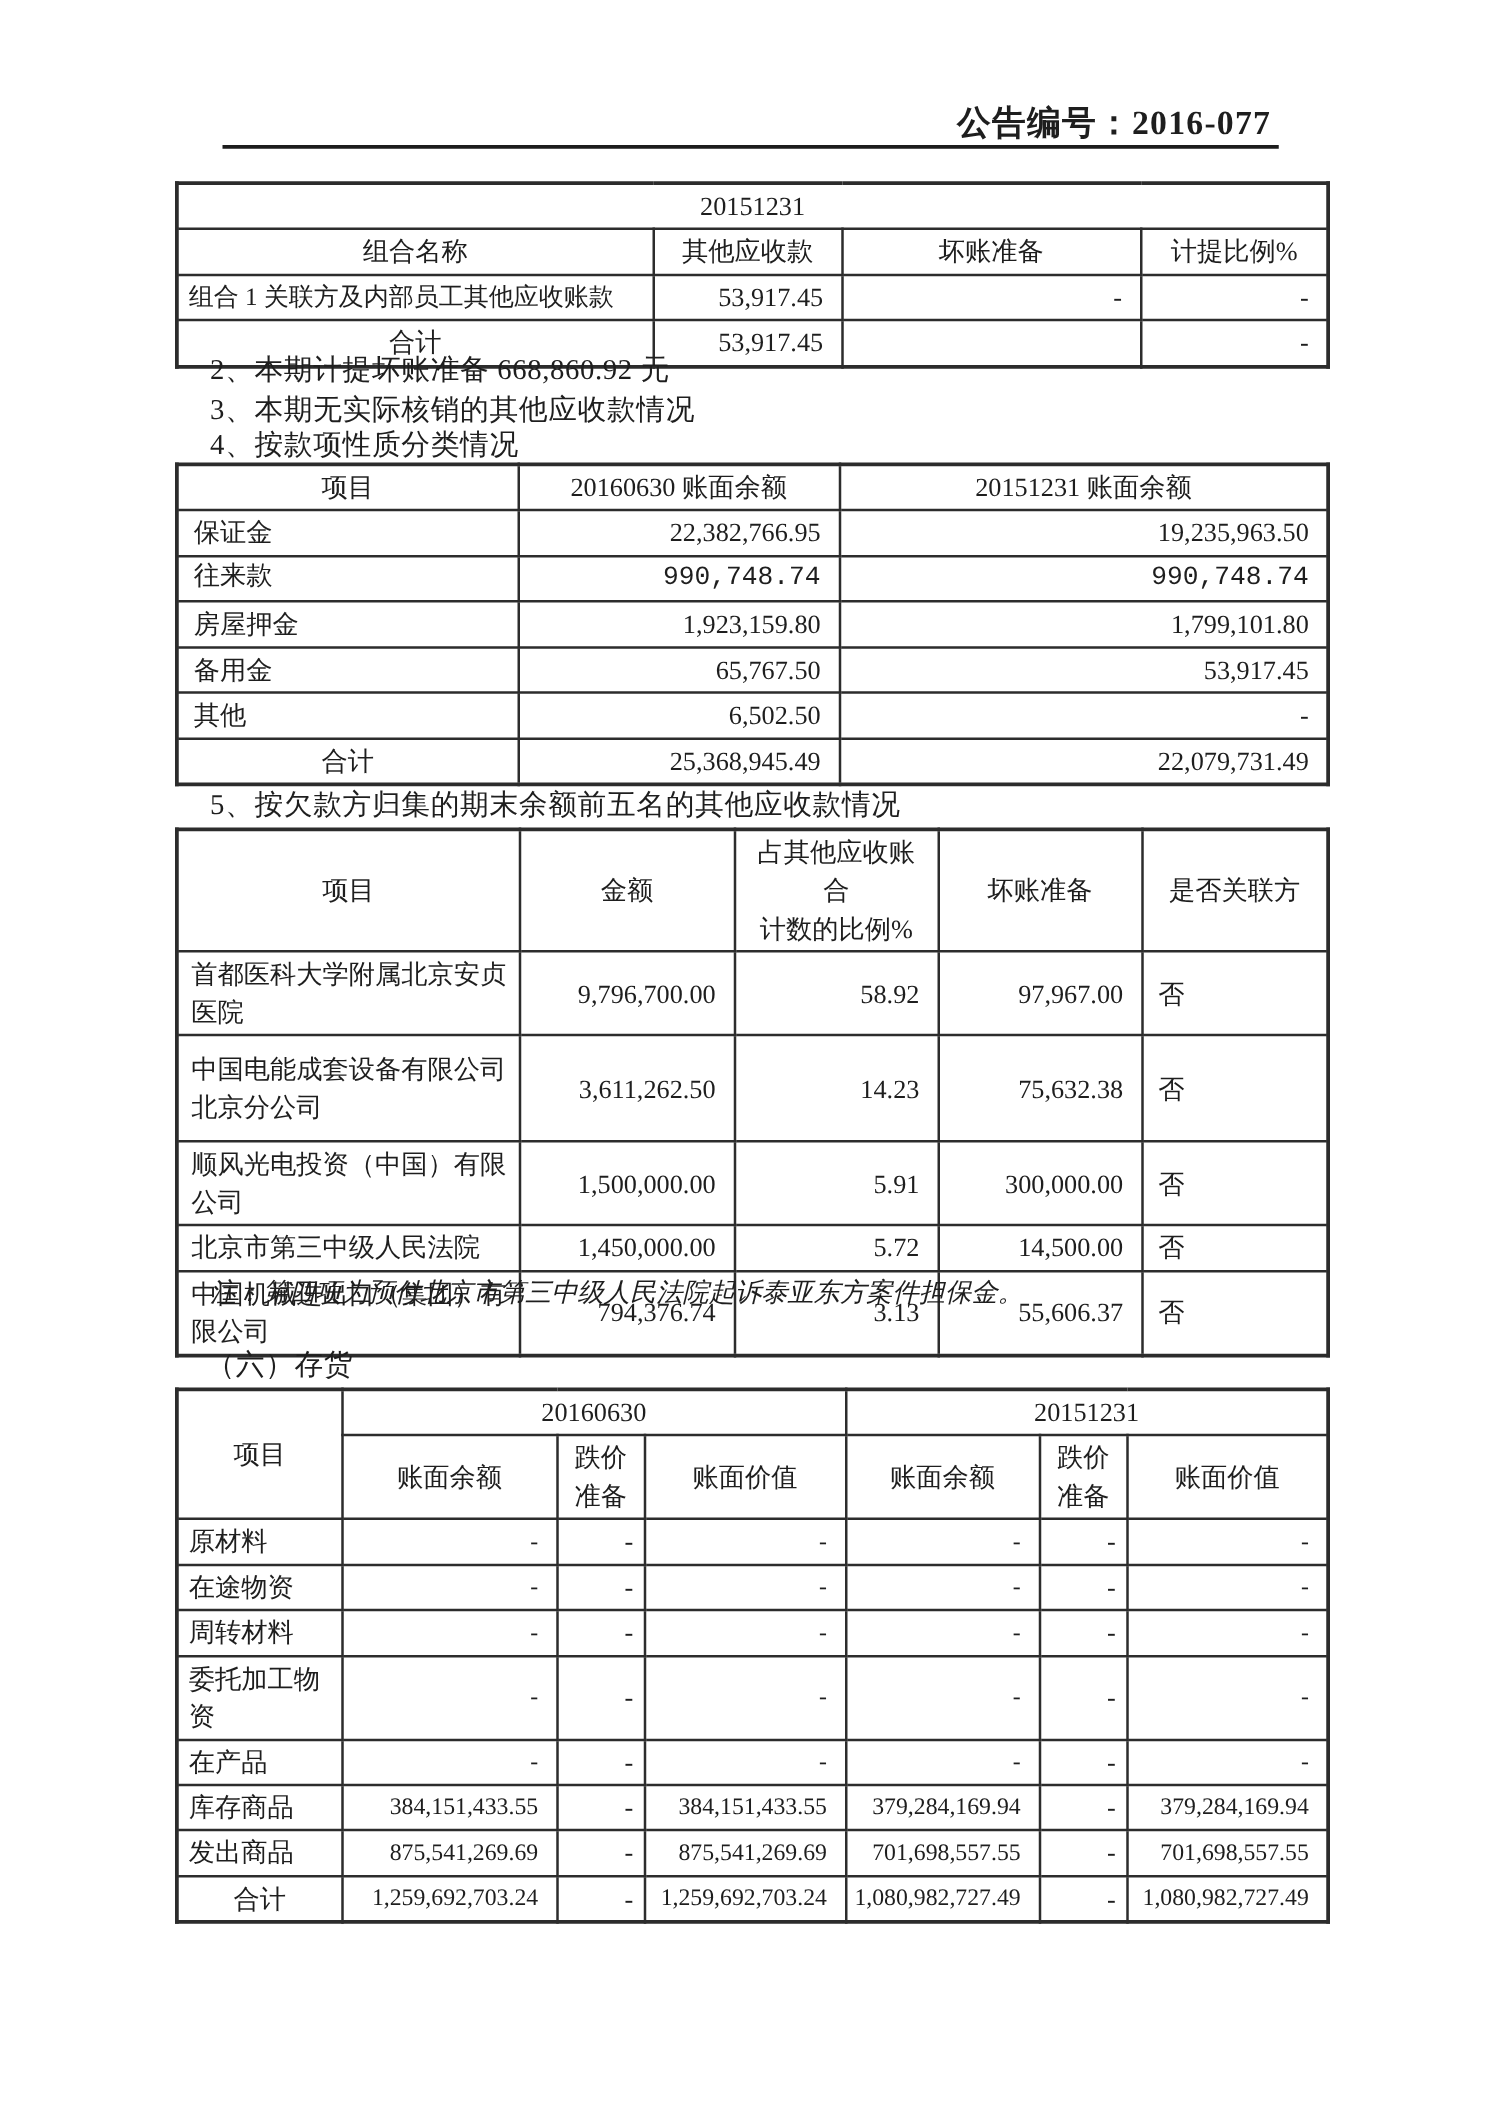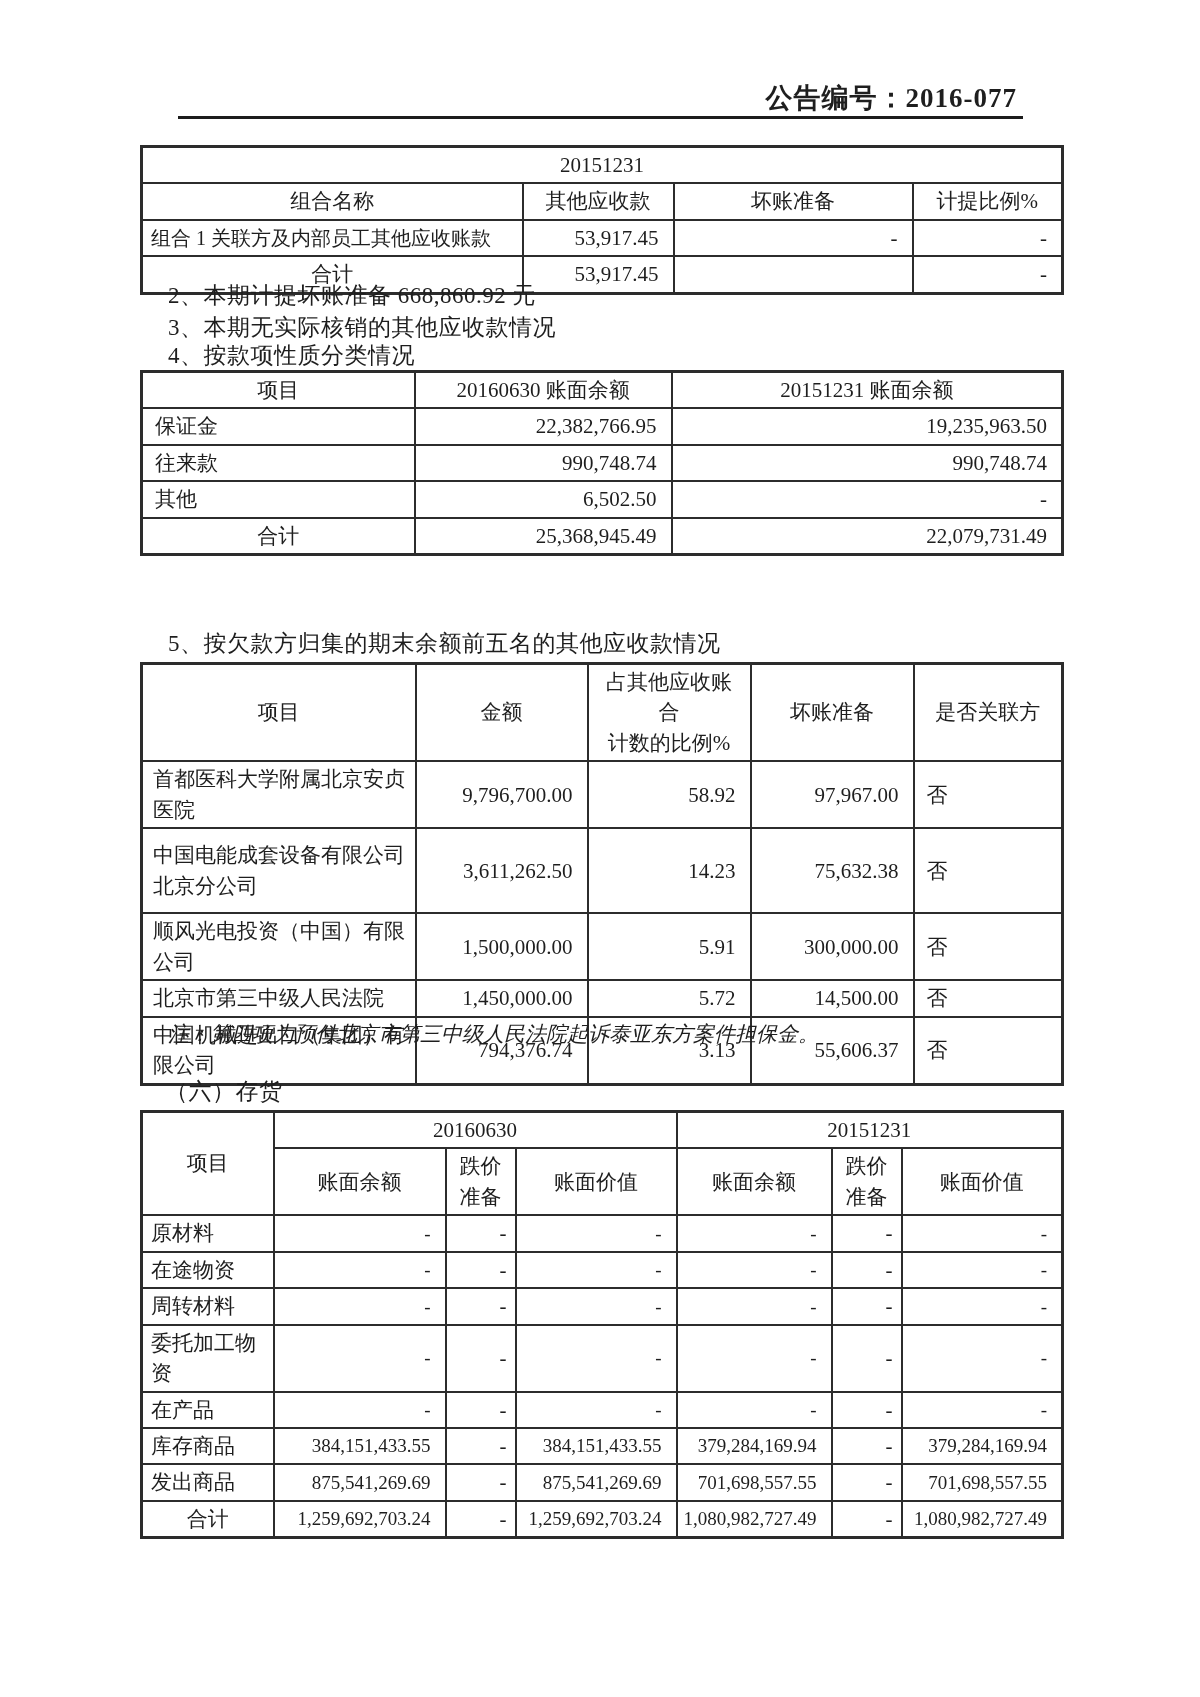--- a/index.html
+++ b/index.html
@@ -76,24 +76,34 @@
       <tr style="height:33px;">
     <td class="c">项目</td>
     <td class="c">20160630 账面余额</td>
     <td class="c">20151231 账面余额</td>
   </tr>
   <tr style="height:32px;">
     <td class="l">保证金</td>
     <td class="r">22,382,766.95</td>
     <td class="r">19,235,963.50</td>
   </tr>
-  <tr style="height:33px;">
+  <tr style="height:33px;font-family:Liberation Mono, monospace;">
     <td class="l">往来款</td>
     <td class="r">990,748.74</td>
     <td class="r">990,748.74</td>
+  </tr>
+  <tr style="height:32px;">
+    <td class="l">房屋押金</td>
+    <td class="r">1,923,159.80</td>
+    <td class="r">1,799,101.80</td>
+  </tr>
+  <tr style="height:33px;">
+    <td class="l">备用金</td>
+    <td class="r">65,767.50</td>
+    <td class="r">53,917.45</td>
   </tr>
   <tr style="height:32px;">
     <td class="l">其他</td>
     <td class="r">6,502.50</td>
     <td class="r">-</td>
   </tr>
   <tr style="height:33px;">
     <td class="c">合计</td>
     <td class="r">25,368,945.49</td>
     <td class="r">22,079,731.49</td>

